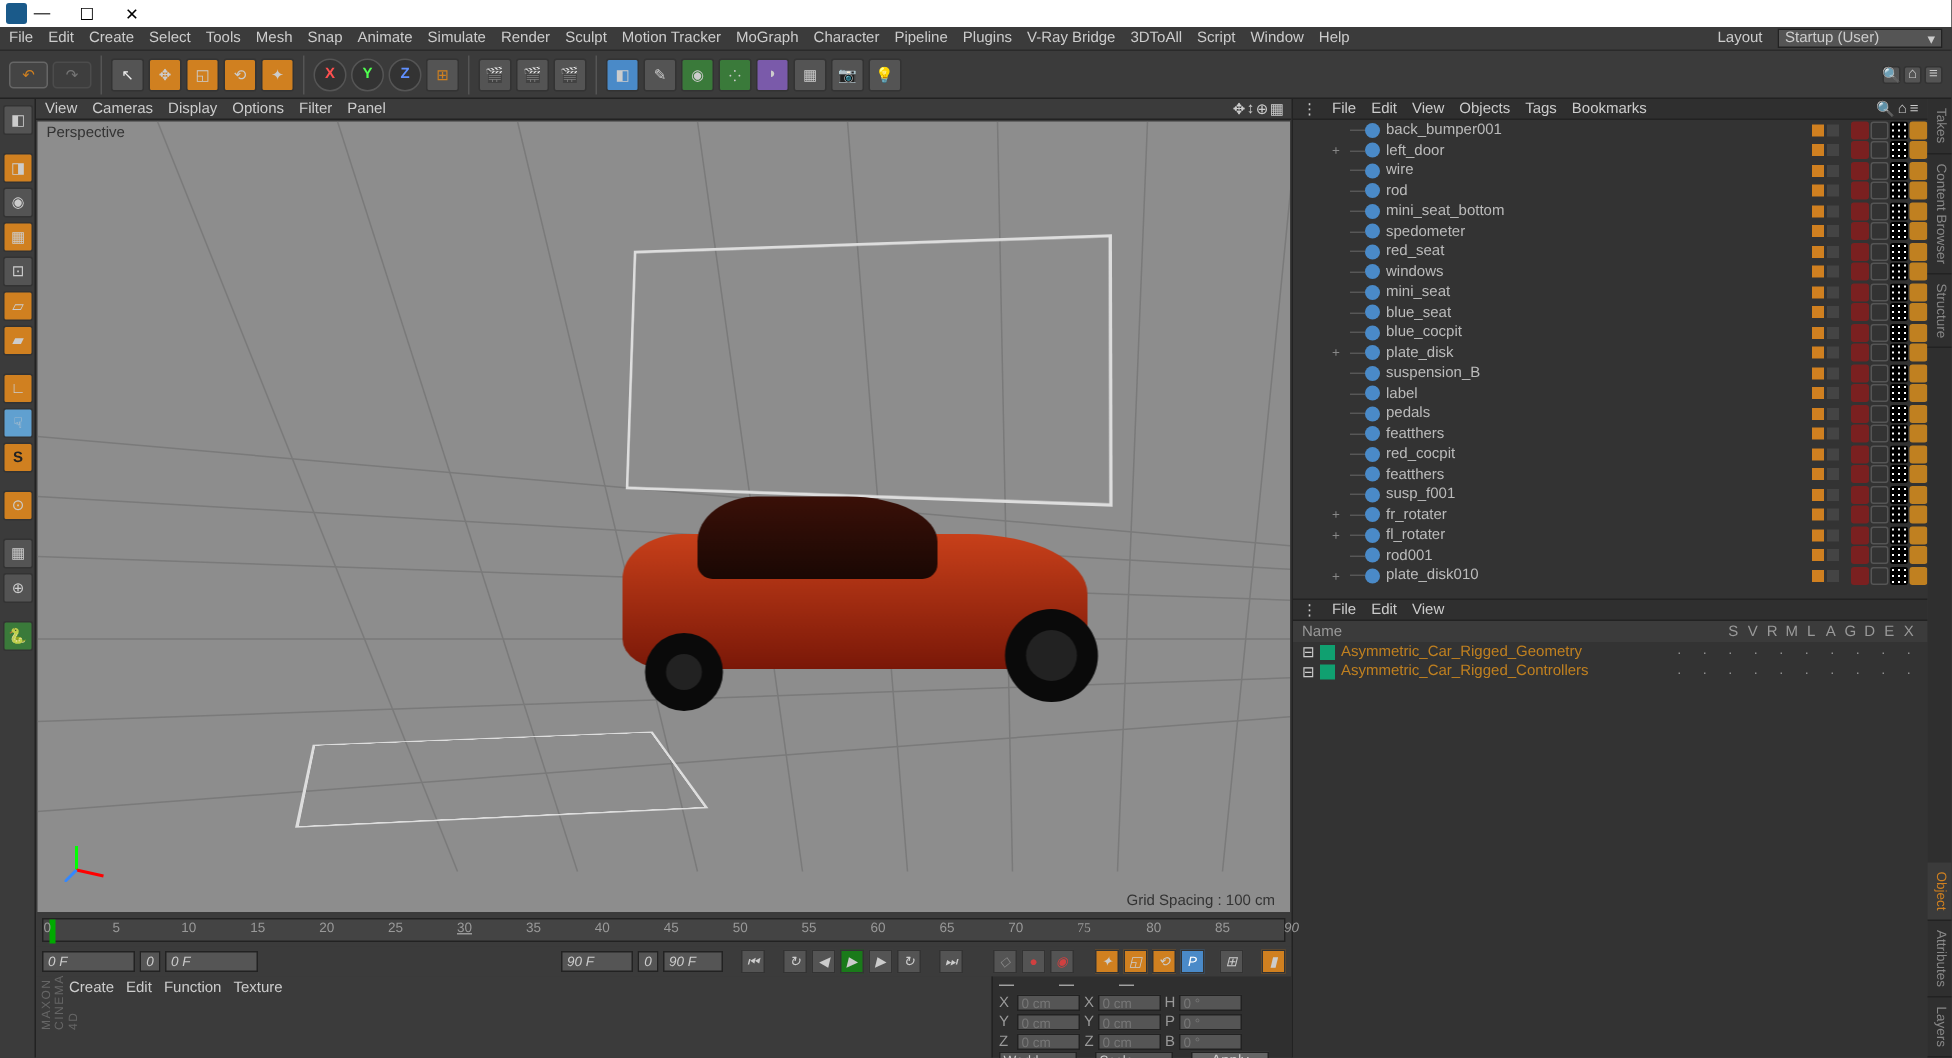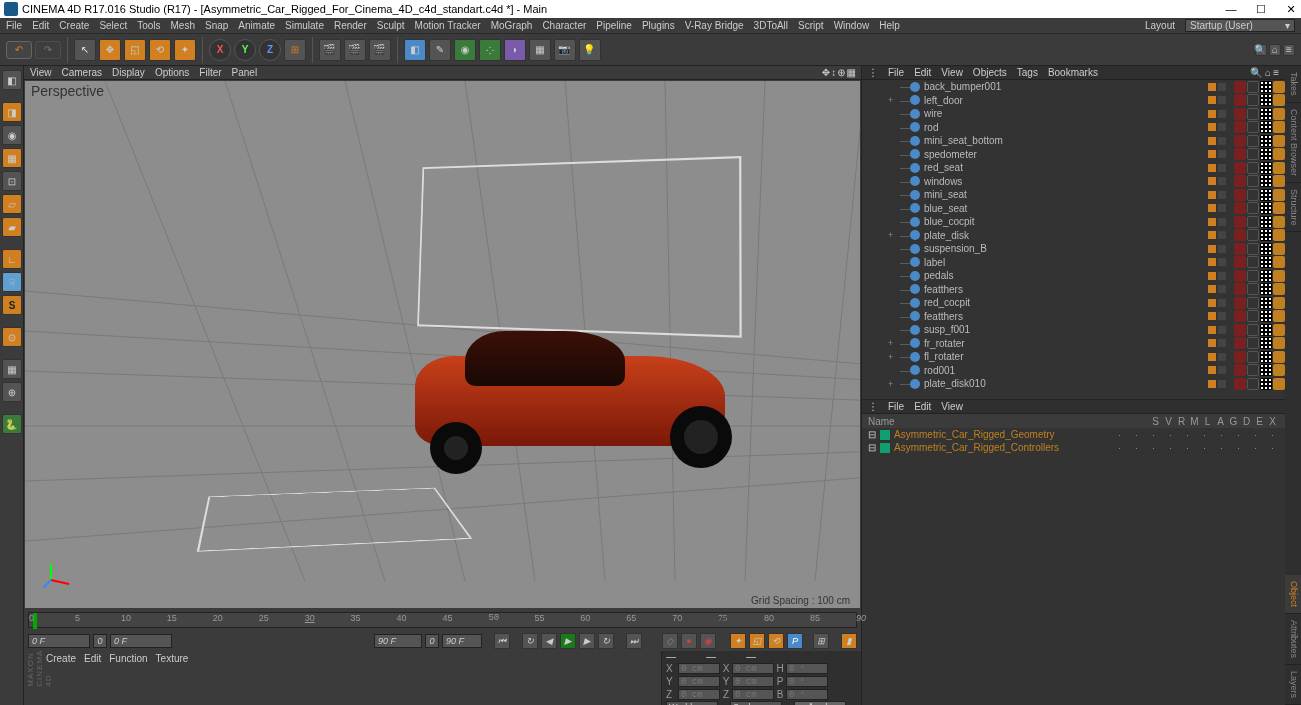--- a/index.html
+++ b/index.html
@@ -32,21 +32,21 @@
 .lt-btn { width:20px; height:20px; background:#545454; border:1px solid #333; border-radius:2px; display:flex; align-items:center; justify-content:center; }
 
 .center { flex:1; display:flex; flex-direction:column; background:#3b3b3b; }
 
 
 .vp-menu { height:14px; background:#3b3b3b; border-bottom:1px solid #222; display:flex; align-items:center; padding:0 6px; gap:10px; }
 .vp-menu span { font-size:10px; }
 .vp-menu .vpr { margin-left:auto; display:flex; gap:2px; font-size:10px; letter-spacing:-1px; }
 
 .viewport { flex:1; position:relative; background:#8d8d8d; margin:1px; overflow:hidden; }
-.vp-label { position:absolute; top:2px; left:6px; font-size:14px; color:#333; }
+.vp-label { position:absolute; top:2px; left:6px; font-size:10px; color:#333; }
 .vp-grid { position:absolute; top:4px; right:10px; font-size:10px; color:#333; }
 .axis-gizmo { position:absolute; left:18px; bottom:20px; width:30px; height:30px; }
 
 
 .timeline-area { height:22px; background:#3b3b3b; display:flex; align-items:center; padding:0 4px; }
 .ruler { flex:1; height:16px; background:#444; position:relative; border:1px solid #222; }
 .ruler .tick { position:absolute; top:0; font-size:9px; color:#999; }
 .ruler .head { position:absolute; left:4px; top:0; width:4px; height:16px; background:#0a0; }
 
 
@@ -62,21 +62,21 @@
 .mat-swatches { display:flex; height:40px; padding:0 3px; gap:0; }
 .swatch { width:35px; display:flex; flex-direction:column; align-items:center; }
 .sw-ball { width:30px; height:30px; border-radius:15px; margin-top:1px; }
 .sw-lbl { background:#d08020; color:#000; font-size:9px; height:10px; width:35px; text-align:center; overflow:hidden; white-space:nowrap; }
 
 
 .coord-panel { height:54px; background:#2f2f2f; border-left:1px solid #222; width:200px; display:flex; flex-direction:column; font-size:10px; }
 .coord-hdr { height:14px; display:flex; padding:0 4px; align-items:center; gap:30px; }
 .coord-row { height:13px; display:flex; align-items:center; gap:2px; padding:0 4px; }
 .coord-row .lbl { width:10px; color:#999; }
-.coord-row .fld { background:#555; border:1px solid #222; width:42px; height:11px; font-size:9px; padding:0 2px; color:#777;font-family:Liberation Mono, monospace; }
+.coord-row .fld { background:#555; border:1px solid #222; width:42px; height:11px; font-size:9px; padding:0 2px; color:#777; }
 .coord-foot { height:14px; display:flex; padding:0 4px; gap:12px; align-items:center; }
 .coord-foot .sel { background:#555; border:1px solid #222; width:52px; height:12px; font-size:9px; padding:0 2px; color:#ccc; }
 .coord-foot .apply { background:#666; border:1px solid #222; width:52px; height:12px; text-align:center; color:#ccc; }
 
 
 .statusbar { height:14px; background:#3b3b3b; font-size:10px; padding:0 6px; display:flex; align-items:center; color:#bbb; }
 
 
 .right-col { width:440px; background:#3b3b3b; border-left:1px solid #222; display:flex; }
 .obj-area { flex:1; display:flex; flex-direction:column; }
@@ -127,21 +127,20 @@
 .plane-b { position:absolute; left:380px; top:80px; width:330px; height:170px; border:2px solid #ddd; transform:perspective(600px) rotateY(-14deg) rotateX(4deg); }
 .plane-g { position:absolute; left:180px; top:370px; width:250px; height:130px; border:2px solid #ddd; transform:perspective(600px) rotateX(66deg) rotateZ(-6deg); }
 
 .maxon-lbl { position:absolute; left:2px; bottom:18px; writing-mode:vertical-rl; transform:rotate(180deg); font-size:8px; color:#666; letter-spacing:1px; }
 </style>
 </head>
 <body>
 
 <div class="titlebar">
   <span style="width:14px;height:14px;background:#1a5a8a;border-radius:2px;margin-right:4px;display:inline-block"></span>
-  <span class="title">CINEMA 4D R17.016 Studio (R17) - [Asymmetric_Car_Rigged_For_Cinema_4D_c4d_standart.c4d *] - Main</span>
   <div class="winbtns">
     <span>—</span>
     <span>☐</span>
     <span>✕</span>
   </div>
 </div>
 
 <div class="menubar">
   <span>File</span>
   <span>Edit</span>
@@ -310,21 +309,21 @@
           <span class="tick" style="left: 0%;">0</span>
           <span class="tick" style="left: 5.55556%;">5</span>
           <span class="tick" style="left: 11.1111%;">10</span>
           <span class="tick" style="left: 16.6667%;">15</span>
           <span class="tick" style="left: 22.2222%;">20</span>
           <span class="tick" style="left: 27.7778%;">25</span>
           <span class="tick" style="left: 33.3333%; text-decoration: underline;">30</span>
           <span class="tick" style="left: 38.8889%;">35</span>
           <span class="tick" style="left: 44.4444%;">40</span>
           <span class="tick" style="left: 50%;">45</span>
-          <span class="tick" style="left: 55.5556%; font-family: Liberation Mono, monospace;">50</span>
+          <span class="tick" style="left: 55.5556%;">50</span>
           <span class="tick" style="left: 61.1111%;">55</span>
           <span class="tick" style="left: 66.6667%;">60</span>
           <span class="tick" style="left: 72.2222%;">65</span>
           <span class="tick" style="left: 77.7778%;">70</span>
           <span class="tick" style="left: 83.3333%; font-family: Liberation Serif, serif;">75</span>
           <span class="tick" style="left: 88.8889%;">80</span>
           <span class="tick" style="left: 94.4444%;">85</span>
           <span class="tick" style="left: 100%; font-style: italic;">90</span>
         </div>
     </div>

